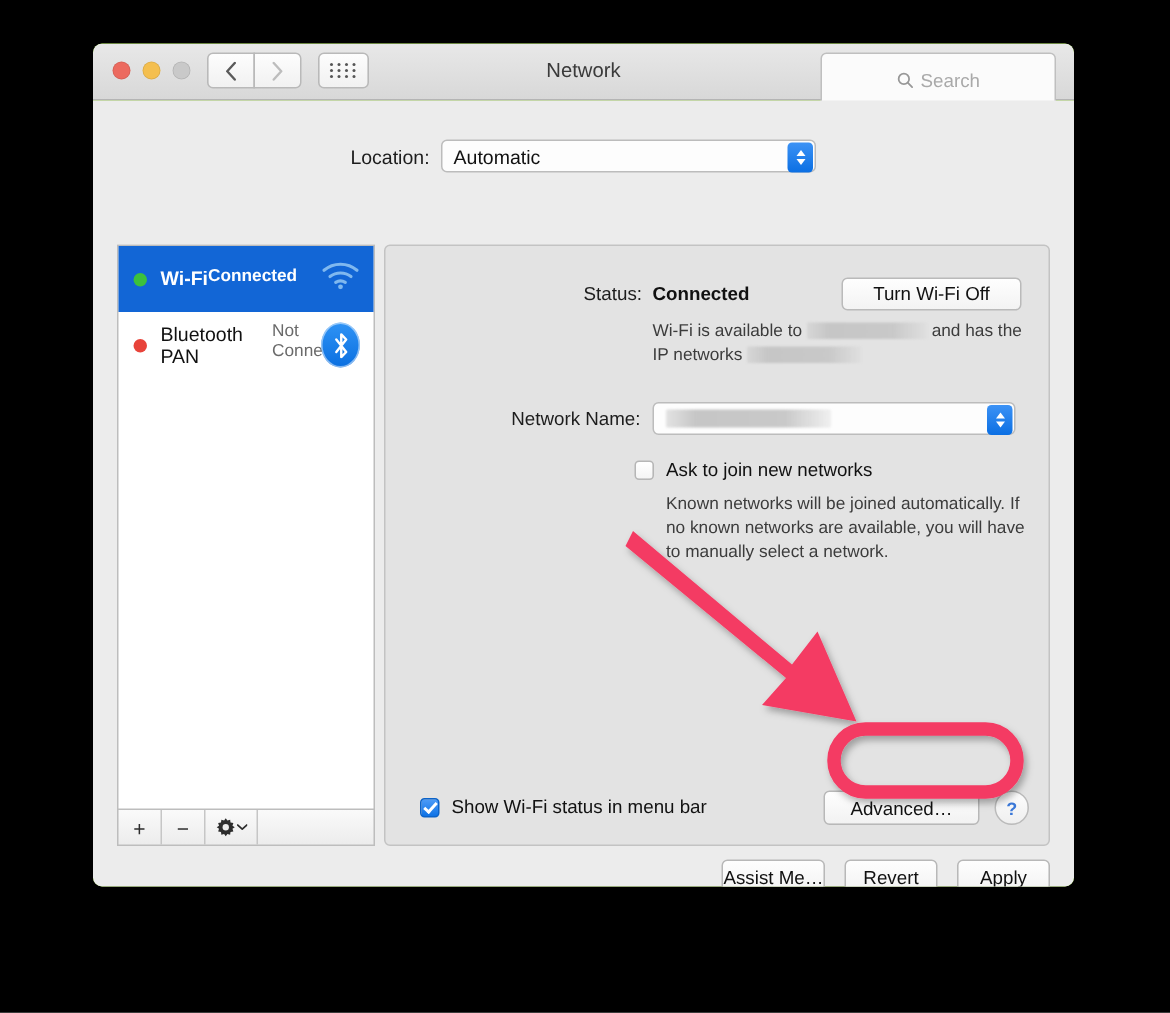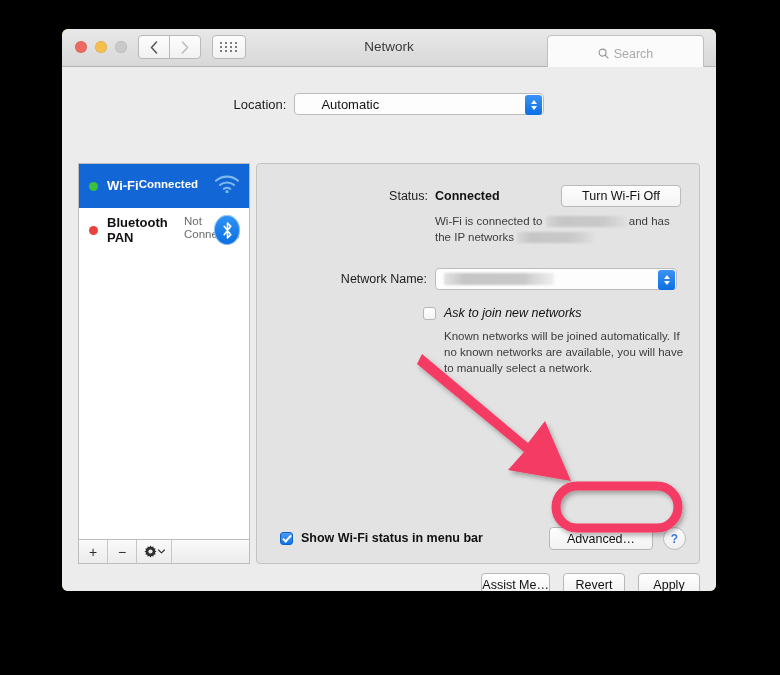--- a/index.html
+++ b/index.html
@@ -125,21 +125,21 @@
   #location-popup {
     position: relative;
     width: 250px;
     height: 22px;
     background: #fdfdfd;
     border: 1px solid #bcbcbc;
     border-radius: 4px;
     box-sizing: border-box;
     display: flex;
     align-items: center;
-    padding-left: 26px;
+    padding-left: 7px;
   }
   #location-value { font-size: 13px; color: #111; }
   .popup-arrows {
     position: absolute;
     right: 1px; top: 1px;
     width: 17px;
     height: 20px;
     background: linear-gradient(to bottom, #3c92f5, #0b6fe3);
     border-radius: 3px;
     display: flex;
@@ -177,21 +177,21 @@
     box-sizing: border-box;
   }
   .service-row.selected { background: #1266d6; }
   .status-dot {
     width: 9px; height: 9px;
     border-radius: 50%;
     margin-right: 9px;
     flex: none;
   }
   .service-text { display: flex; line-height: 1.18; }
-  .service-name { font-size: 13px; font-weight: bold; color: #111; }
+  .service-name { font-size: 13px; font-weight: normal; color: #111; }
   .service-state { font-size: 11.5px; color: #6a6a6a; }
   .selected .service-name, .selected .service-state { color: #ffffff; font-weight: bold; }
   .selected .service-state { font-weight: bold; }
   .service-icon {
     position: absolute;
     right: 9px;
     top: 50%;
     transform: translateY(-50%);
   }
   .bt-badge {
@@ -334,39 +334,38 @@
     background: linear-gradient(to bottom, #4c9bf7, #0f73e6);
     border: 1px solid #0c63c8;
   }
   .cbox.checked::after {
     content: "";
     width: 3px; height: 6.5px;
     border: solid #fff;
     border-width: 0 2px 2px 0;
     transform: rotate(42deg) translate(0px, -1px);
   }
-  #ask-line { display: flex; align-items: center; gap: 8px; font-style: italic; }
+  #ask-line { display: flex; align-items: center; gap: 8px; }
   #ask-label { font-size: 12.5px; color: #111; }
   #ask-desc {
     margin-top: 8px;
     margin-left: 21px;
     width: 248px;
     font-size: 11.5px;
     color: #3c3c3c;
     line-height: 1.4;
   }
 
   #show-status-row {
     position: absolute;
     left: 23px;
     bottom: 18px;
     display: flex;
     align-items: center;
     gap: 8px;
-    font-weight: bold;
   }
   #show-status-label { font-size: 12.5px; color: #111; }
 
   #advanced-btn {
     position: absolute;
     right: 46px;
     bottom: 13px;
     width: 104px;
     height: 23px;
     background: linear-gradient(to bottom, #fefefe, #f2f2f2);
@@ -538,21 +537,21 @@
       </div>
     </div>
 
     <div id="content-panel">
 
       <div class="row-status">
         <span id="status-label">Status:</span>
         <span id="status-value">Connected</span>
         <div id="turn-wifi-btn">Turn Wi-Fi Off</div>
         <div id="status-desc">
-          <span>Wi-Fi is connected to</span>
+          <span>Wi-Fi is available to</span>
           <span class="redact" id="redact-ssid"></span>
           <span>and has the IP</span>
           <span>networks</span>
           <span class="redact" id="redact-ip"></span>
         </div>
       </div>
 
       <div class="row-netname">
         <span id="netname-label">Network Name:</span>
         <div id="netname-popup">

